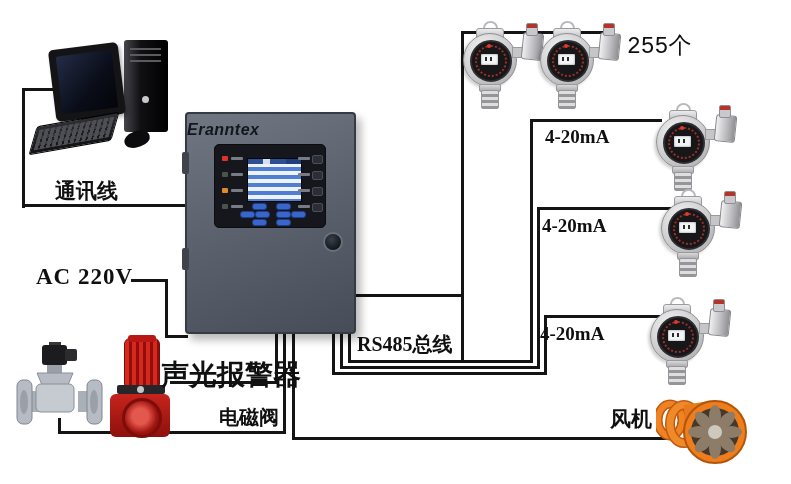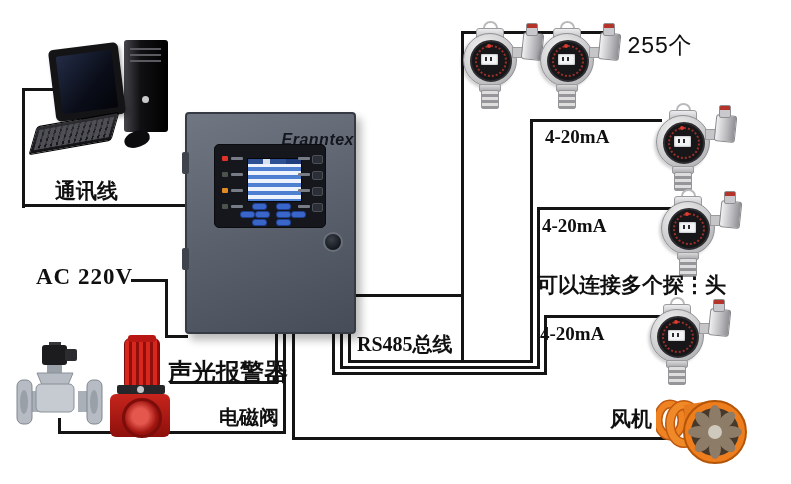--- a/index.html
+++ b/index.html
@@ -6,21 +6,21 @@
   .stage{position:relative;width:791px;height:484px;background:#ffffff;overflow:hidden;
          font-family:"Liberation Serif","DejaVu Serif",serif;}
   .wire{position:absolute;background:#141414;z-index:1;}
   .lbl{position:absolute;z-index:6;color:#101010;font-weight:bold;white-space:nowrap;}
 
   
   .panel{position:absolute;left:185px;top:112px;width:167px;height:218px;z-index:4;
          background:linear-gradient(160deg,#707682 0%,#5c636e 45%,#474d58 100%);
          border:2px solid #363b43;border-radius:4px;box-shadow:5px 6px 8px rgba(0,0,0,.28);}
   .hinge{position:absolute;left:-5px;width:7px;height:22px;background:#3f444c;border-radius:2px;}
-  .brand{position:absolute;left:0;right:0;top:17px;text-align:right;
+  .brand{position:absolute;left:0;right:0;top:7px;text-align:left;
          font-family:"Liberation Sans","DejaVu Sans",sans-serif;
          font-style:italic;font-weight:900;font-size:16px;letter-spacing:.5px;color:#12161d;}
   .console{position:absolute;left:27px;top:30px;width:110px;height:82px;background:#16171c;
            border-radius:5px;border:1px solid #0b0c0f;}
   .lcd{position:absolute;left:32px;top:13px;width:53px;height:42px;border:1px solid #07070a;
        background:repeating-linear-gradient(180deg,#4f7fd0 0 4px,#edf2fc 4px 8px);}
   .lcd::before{content:"";position:absolute;left:0;right:0;top:0;height:5px;
        background:linear-gradient(90deg,#2d4f93 0 28%,#d8dfee 28% 42%,#2d4f93 42% 72%,#203e7d 72%);}
   .led{position:absolute;width:6px;height:5px;border-radius:1px;}
   .tag{position:absolute;width:12px;height:3px;background:#767b85;border-radius:1px;}
@@ -281,22 +281,21 @@
     <div class="d-neck"></div>
       <div class="d-tail"></div>
     <div class="d-arm"></div>
       <div class="d-box"></div>
     <div class="d-cap"></div>
   </div>
 
   <div class="lbl" style="left:55px;top:177px;font-size:21px">通讯线</div>
   <div class="lbl" style="left:36px;top:264px;font-size:23px;letter-spacing:1px">AC 220V</div>
   <div class="lbl" style="left:357px;top:331px;font-size:20px">RS485总线</div>
-  <div class="lbl" style="left:168px;top:356px;font-size:24px">声光报警器</div>
+  <div class="lbl" style="left:161px;top:356px;font-size:28px">声光报警器</div>
   <div class="lbl" style="left:219px;top:404px;font-size:20px">电磁阀</div>
   <div class="lbl" style="left:610px;top:405px;font-size:21px">风机</div>
   <div class="lbl" style="left:627px;top:30px;font-size:23px;font-family:Liberation Mono, monospace;font-weight:normal">255个</div>
-  <div class="lbl" style="left:537px;top:271px;font-size:21px">可以连接多个探⋮头</div>
   <div class="lbl" style="left:545px;top:126px;font-size:19px">4-20mA</div>
   <div class="lbl" style="left:542px;top:215px;font-size:19px">4-20mA</div>
   <div class="lbl" style="left:540px;top:323px;font-size:19px">4-20mA</div>
 
 </div>
 
 </body></html>

